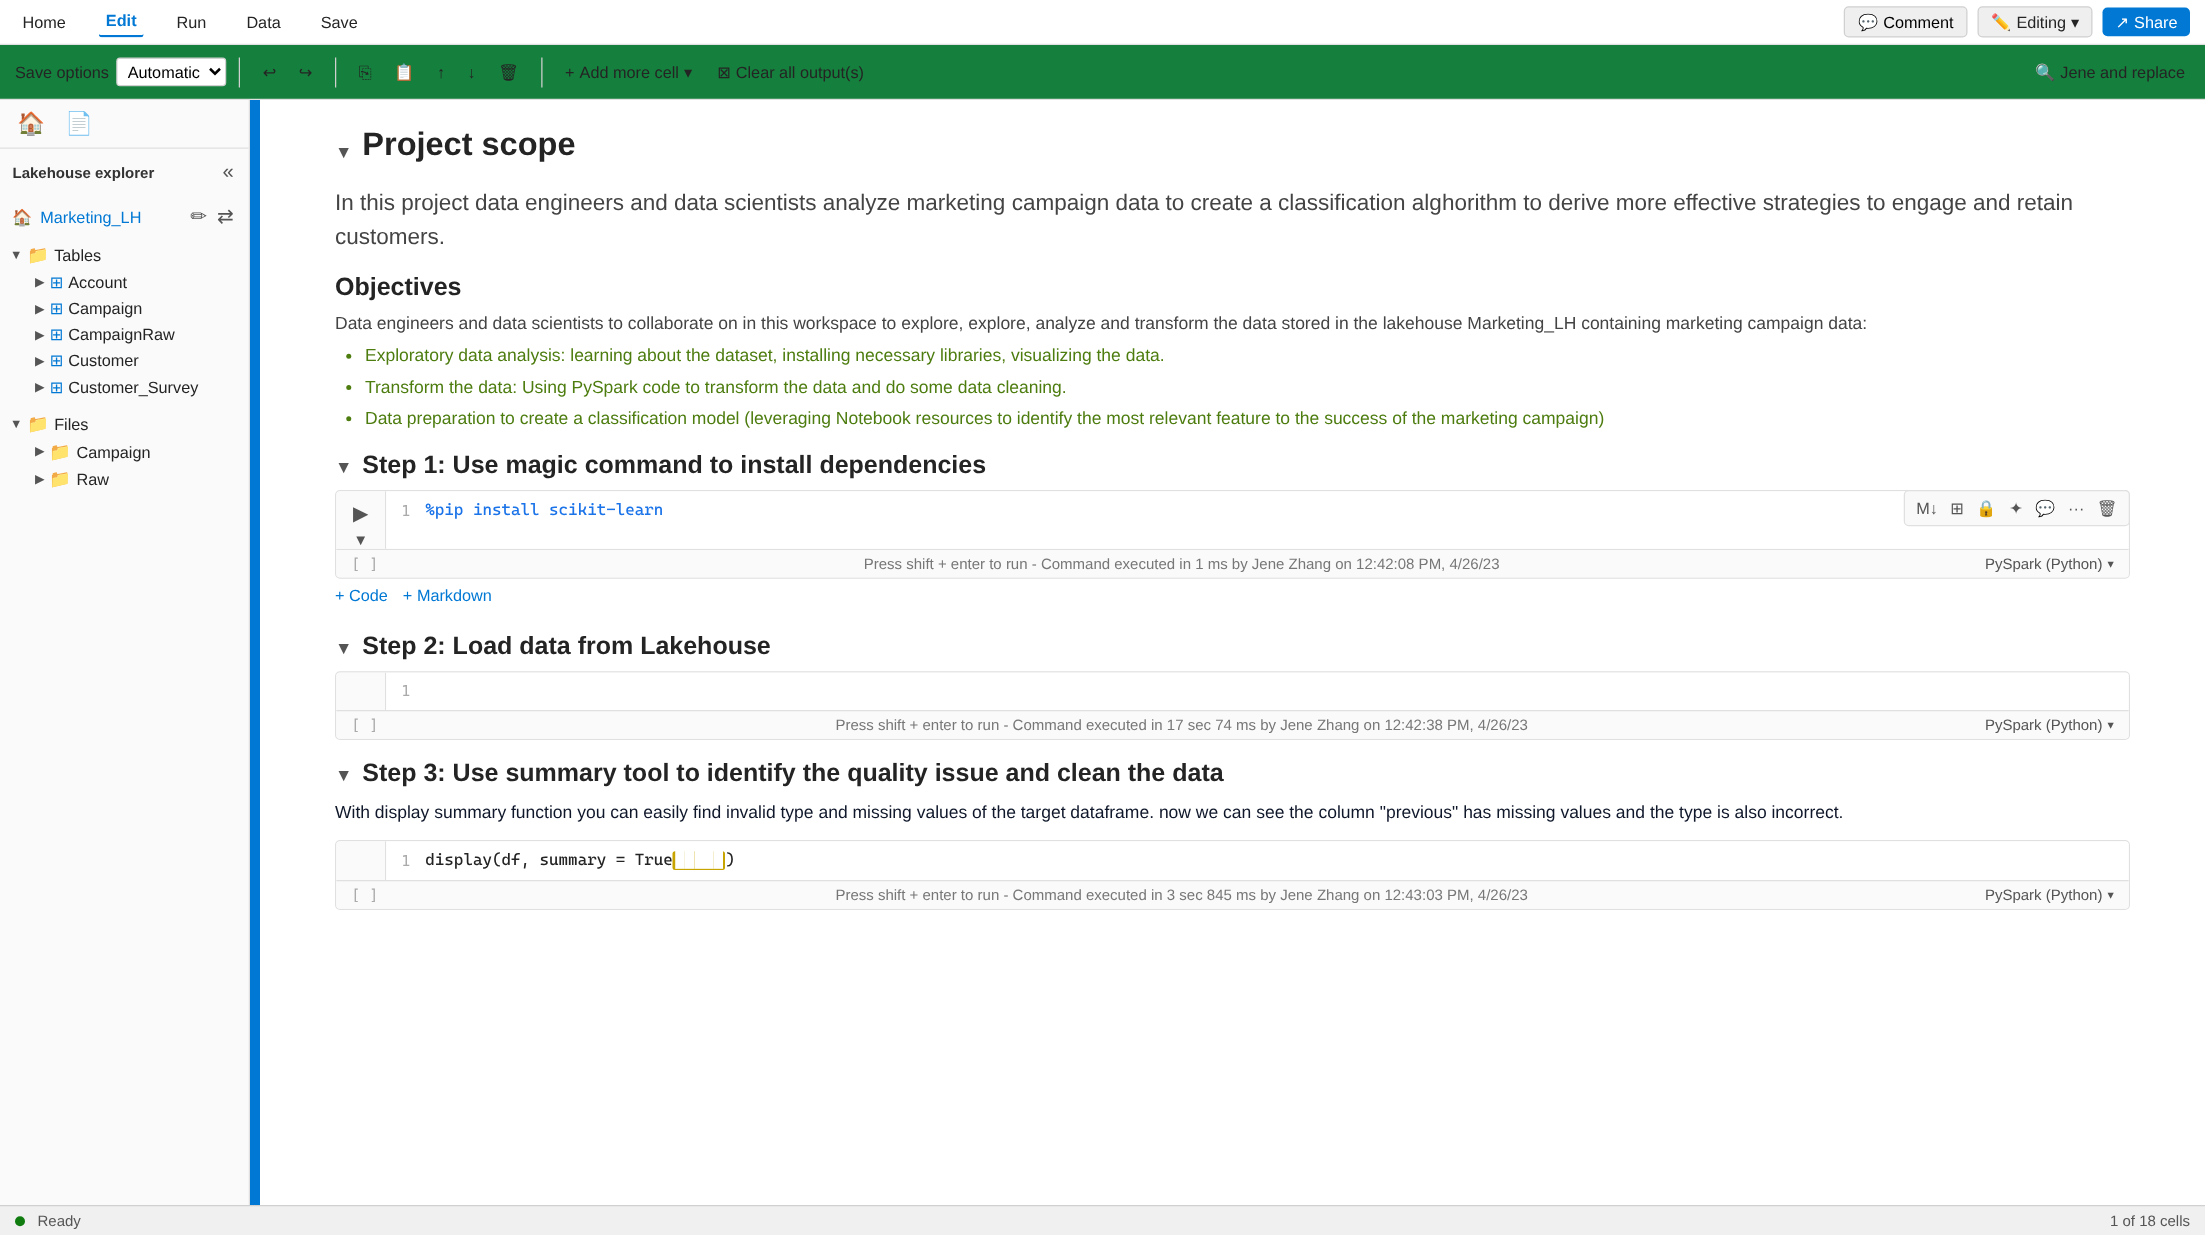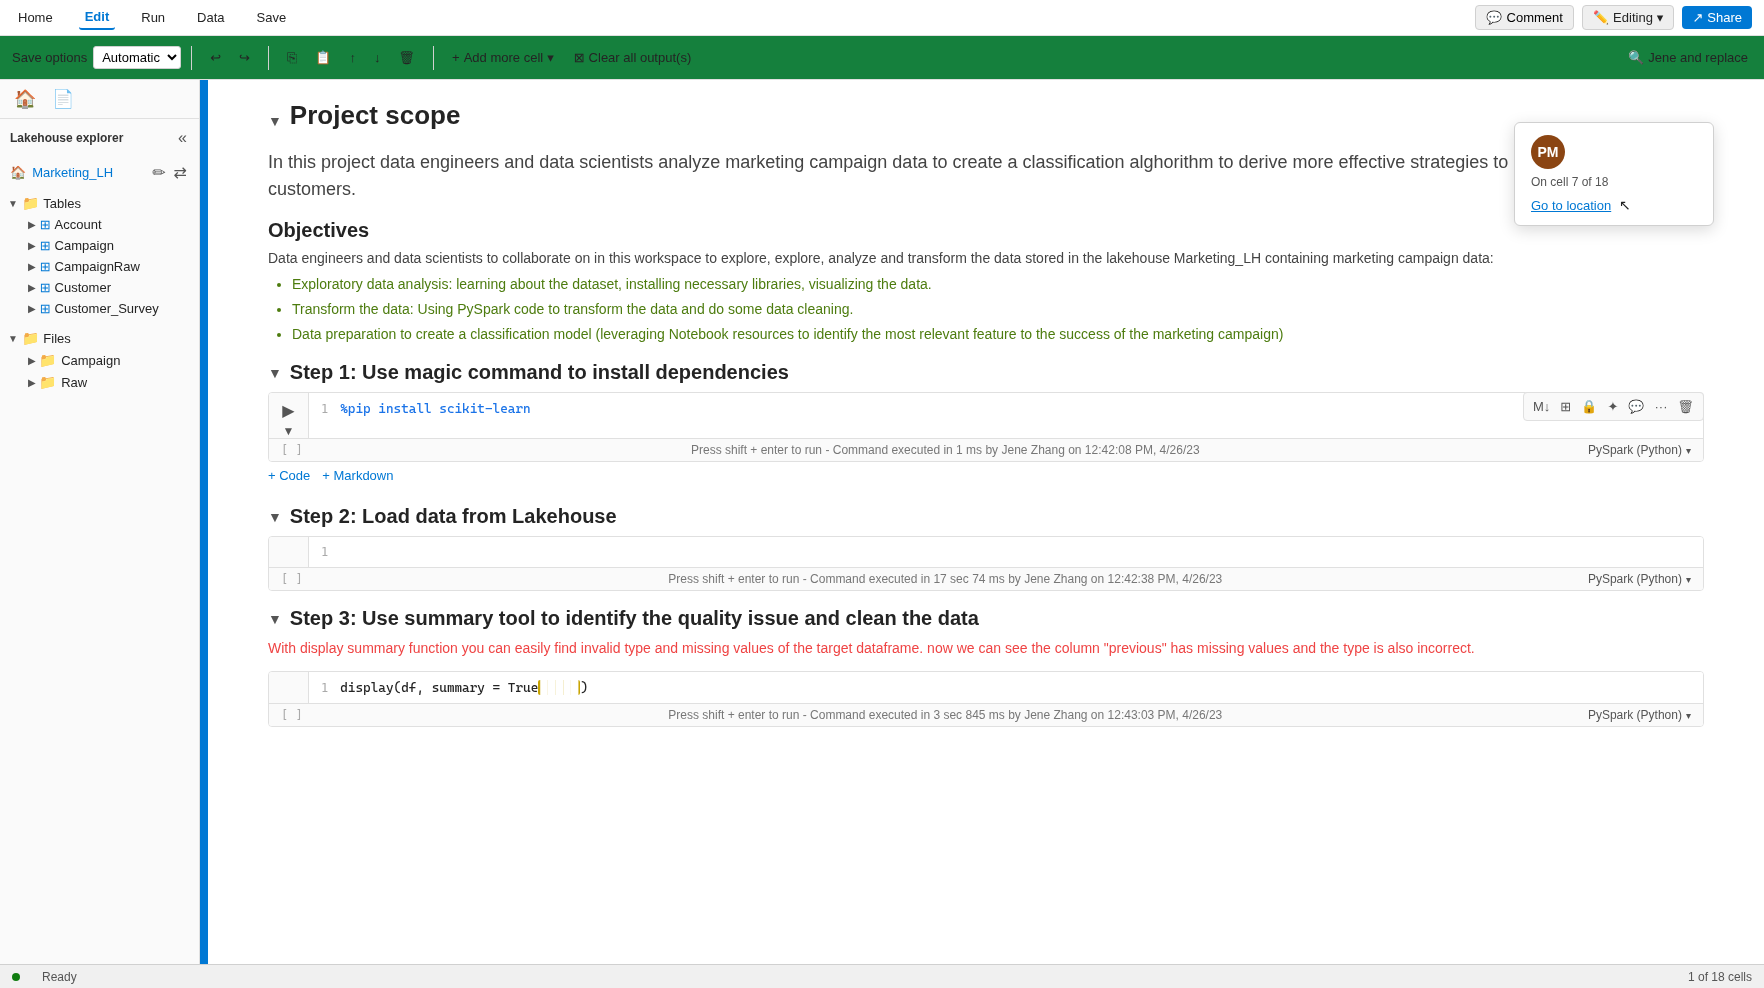--- a/index.html
+++ b/index.html
@@ -56,21 +56,21 @@
     
     .section-toggle { display: flex; align-items: center; gap: 8px; margin-bottom: 8px; }
     .section-toggle-btn { background: transparent; border: none; cursor: pointer; font-size: 14px; color: #555; }
     .project-title { font-size: 26px; font-weight: 700; color: #242424; margin-bottom: 10px; }
     .project-desc { font-size: 18px; color: #444; margin-bottom: 16px; line-height: 1.5; }
     .objectives-title { font-size: 20px; font-weight: 700; margin-bottom: 8px; }
     .obj-desc { font-size: 14px; color: #444; margin-bottom: 8px; }
     .obj-list { padding-left: 24px; margin-bottom: 16px; }
     .obj-list li { font-size: 14px; color: #4d7c0f; margin-bottom: 4px; line-height: 1.5; }
     .step-title { font-size: 20px; font-weight: 700; color: #242424; margin-bottom: 12px; }
-    .step-desc { font-size: 14px; color: #ef4444; margin-bottom: 12px; line-height: 1.5; }
+    .step-desc { font-size: 14px; color: #0f172a; margin-bottom: 12px; line-height: 1.5; }
 
     
     .cell-wrapper { margin-bottom: 16px; position: relative; }
     .cell-actions { position: absolute; top: 0; right: 0; display: flex; align-items: center; gap: 4px; padding: 4px 6px; background: #f9f9f9; border: 1px solid #e0e0e0; border-radius: 4px; }
     .cell-action-btn { background: transparent; border: none; cursor: pointer; font-size: 13px; color: #555; padding: 2px 3px; }
     .cell { border: 1px solid #e0e0e0; border-radius: 4px; overflow: hidden; }
     .cell-run-area { display: flex; align-items: stretch; }
     .cell-gutter { width: 40px; display: flex; flex-direction: column; align-items: center; padding-top: 8px; gap: 4px; border-right: 1px solid #e0e0e0; background: #fafafa; }
     .run-btn { background: transparent; border: none; cursor: pointer; color: #555; font-size: 16px; }
     .expand-btn { background: transparent; border: none; cursor: pointer; color: #555; font-size: 12px; }
@@ -84,21 +84,21 @@
     .cell-lang { font-size: 12px; color: #555; display: flex; align-items: center; gap: 4px; cursor: pointer; }
     .cell-lang-chevron { font-size: 10px; }
     .add-cell-bar { display: flex; gap: 12px; padding: 6px 0; }
     .add-cell-btn { display: flex; align-items: center; gap: 4px; background: transparent; border: none; cursor: pointer; font-size: 13px; color: #0078d4; }
 
     
     .code-highlight { background: #c8a400; color: #fff; padding: 0 2px; border-radius: 2px; }
 
     
     .status-bar { height: 24px; background: #f0f0f0; border-top: 1px solid #d0d0d0; display: flex; align-items: center; padding: 0 12px; font-size: 12px; color: #555; justify-content: space-between; }
-    .status-left { display: flex; align-items: center; gap: 22px; }
+    .status-left { display: flex; align-items: center; gap: 10px; }
     .status-dot { width: 8px; height: 8px; background: #107c10; border-radius: 50%; }
 
     .notebook-left-bar { width: 8px; background: #0078d4; flex-shrink: 0; }
   </style>
 </head>
 <body>
 
 <div class="menu-bar">
   <span class="menu-item">Home</span>
   <span class="menu-item active">Edit</span>
@@ -228,28 +228,20 @@
         <span>Raw</span>
       </div>
     </div>
   </div>
 
   <div style="display:flex; flex:1; overflow:hidden; position:relative;">
     <div class="notebook-left-bar"></div>
 
     <div class="notebook">
 
-      <div class="tooltip-popup">
-        <div class="tooltip-avatar">PM</div>
-        <div class="tooltip-cell-info">On cell 7 of 18</div>
-        <div>
-          <span class="tooltip-go-link">Go to location</span>
-          <span class="cursor-icon">↖</span>
-        </div>
-      </div>
 
       <div class="section-toggle">
         <button class="section-toggle-btn">▼</button>
         <h1 class="project-title">Project scope</h1>
       </div>
       <p class="project-desc">In this project data engineers and data scientists analyze marketing campaign data to create a classification alghorithm to derive more effective strategies to engage and retain customers.</p>
 
       <h2 class="objectives-title">Objectives</h2>
       <p class="obj-desc">Data engineers and data scientists to collaborate on in this workspace to explore, explore, analyze and transform the data stored in the lakehouse Marketing_LH containing marketing campaign data:</p>
       <ul class="obj-list">

